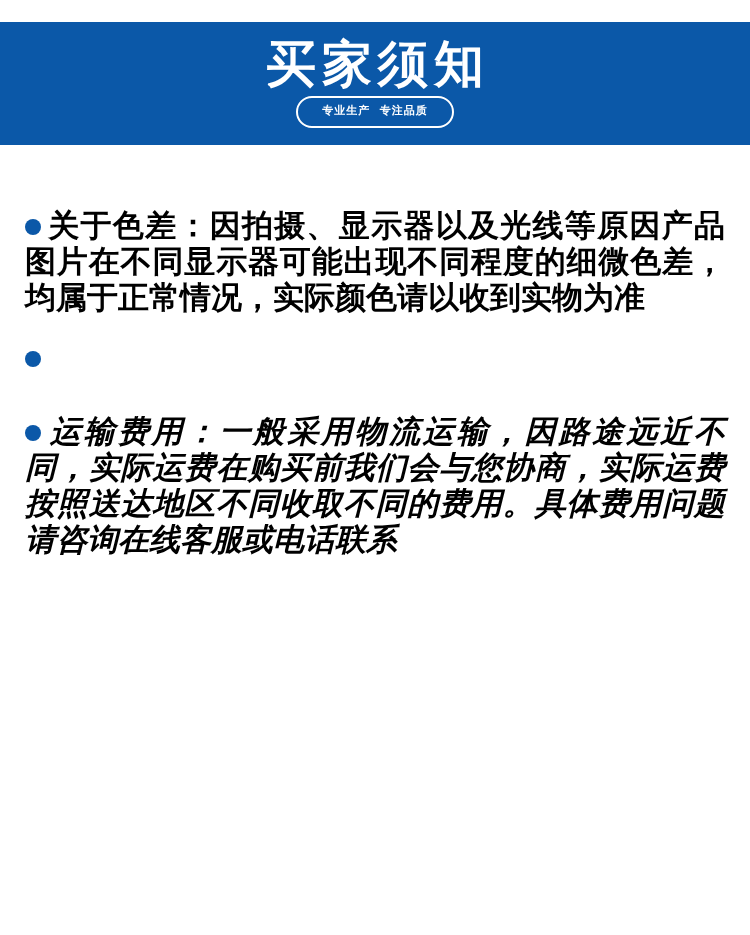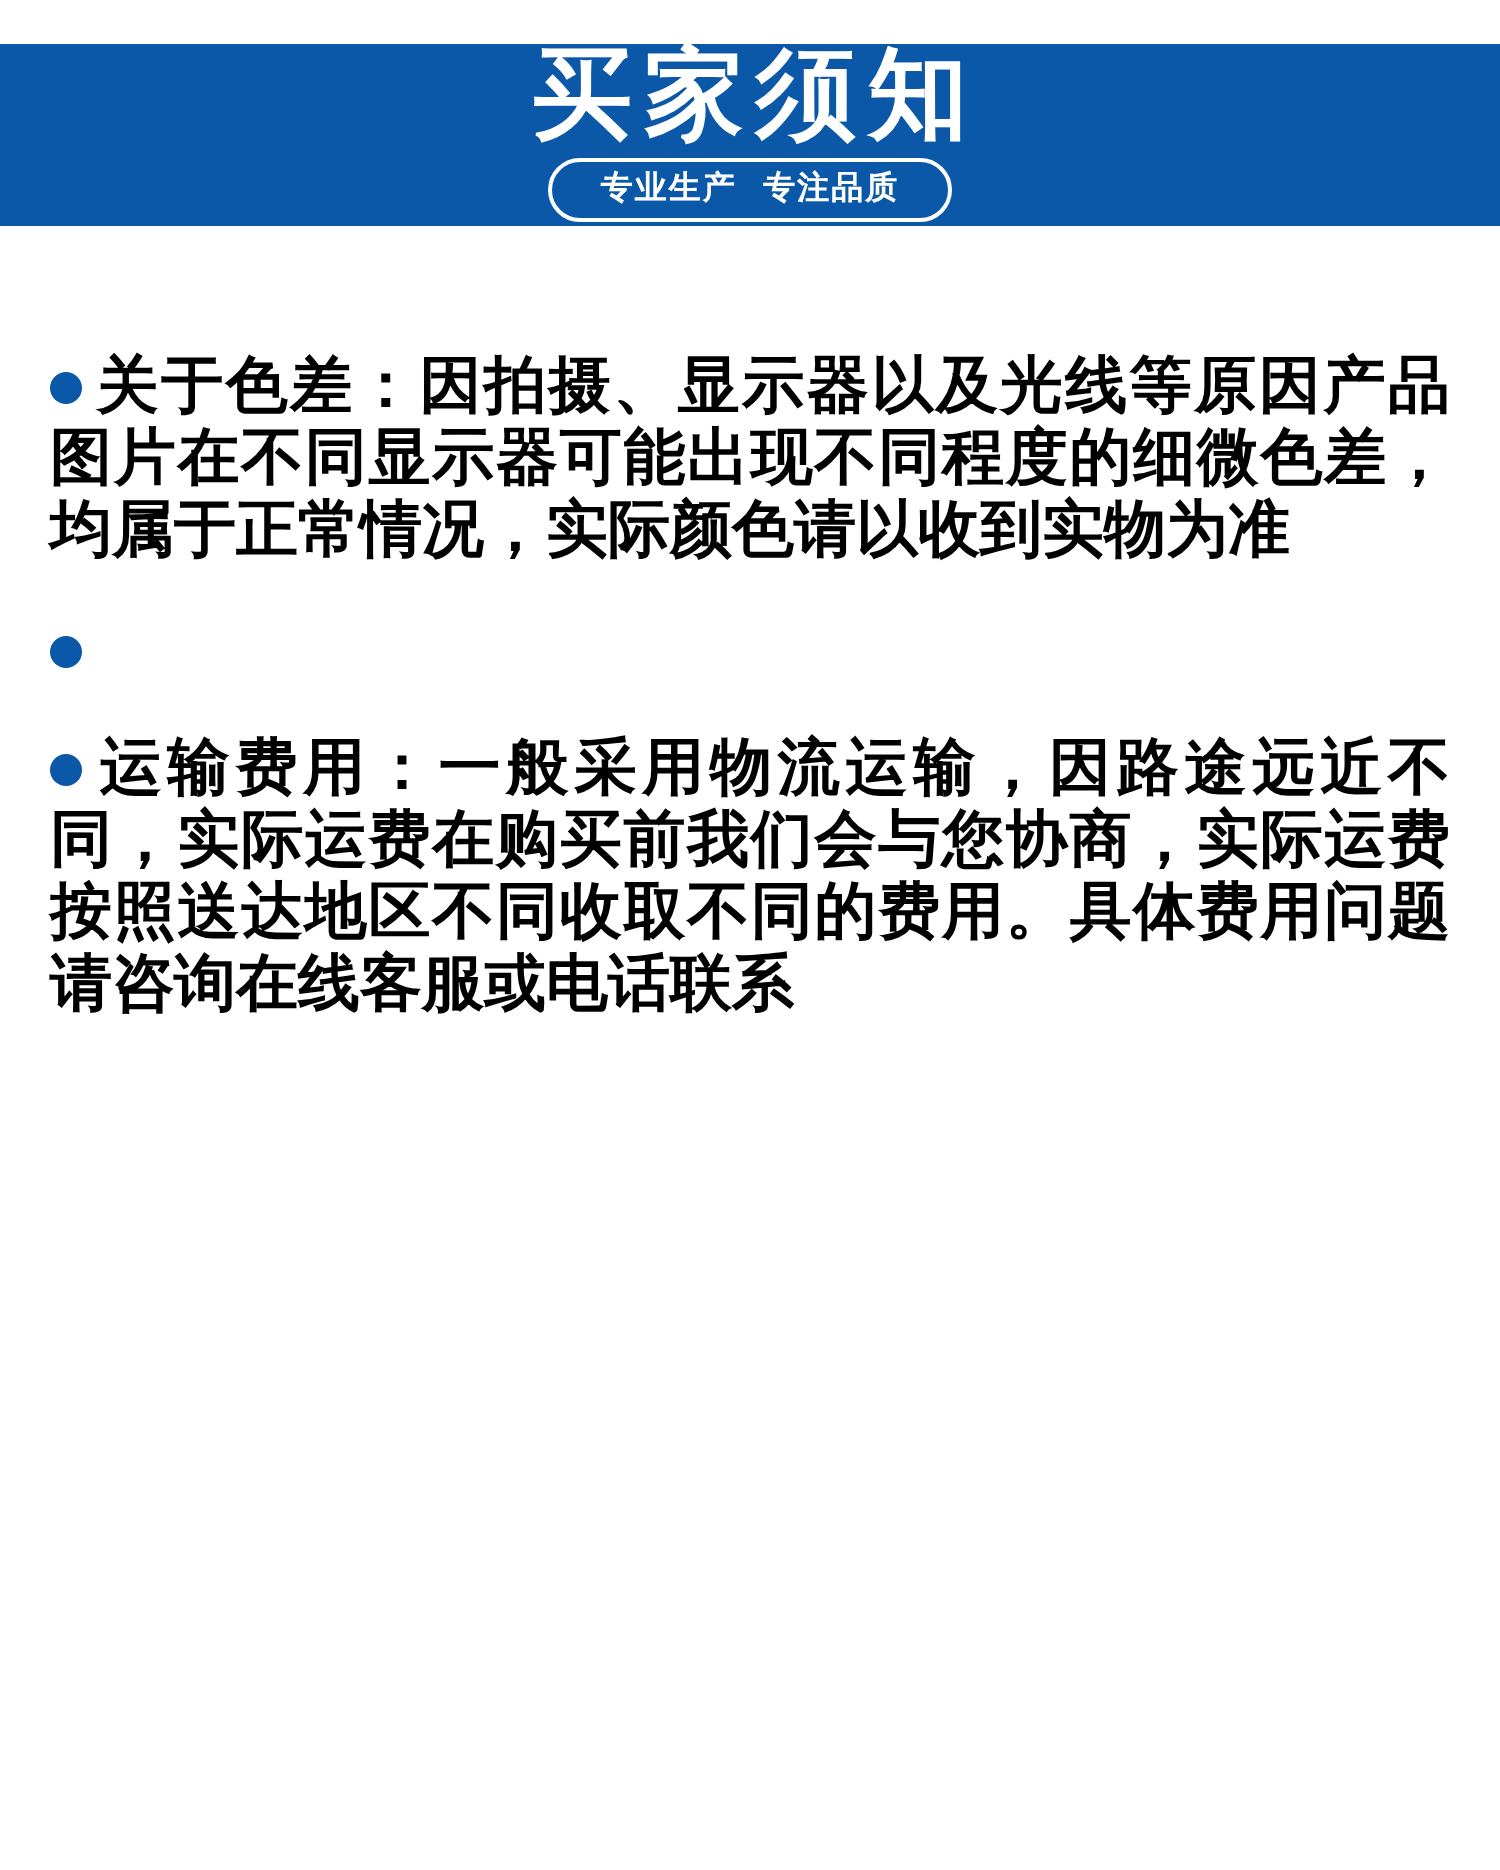--- a/index.html
+++ b/index.html
@@ -11,43 +11,44 @@
   }
   body {
     height: 935px;
     overflow: hidden;
     font-family: "DejaVu Sans", "Liberation Sans", sans-serif;
   }
 
   
   .banner {
     margin-top: 22px;
-    height: 91px;
+    height: 123px;
     width: 750px;
     background: #0B58A8;
     display: flex;
     flex-direction: column;
     align-items: center;
+    justify-content: center;
     gap: 7px;
   }
   .banner-title {
     color: #ffffff;
     font-size: 50px;
     line-height: 50px;
     font-weight: 900;
     letter-spacing: 6px;
     text-indent: 6px; 
     white-space: nowrap;
   }
   .banner-pill {
     color: #ffffff;
     border: 2px solid #ffffff;
     border-radius: 16px;
     padding: 2px 24px 4px 24px;
-    font-size: 16px;
+    font-size: 11px;
     line-height: 22px;
     font-weight: 700;
     letter-spacing: 1px;
     white-space: pre;
   }
 
   
   .content {
     padding: 0 25px;
     color: #000000;
@@ -66,21 +67,21 @@
     border-radius: 50%;
     background: #0B58A8;
     margin-right: 6px;
     vertical-align: 1px;
   }
   .suffix-blue { color: #0B58A8; }
 
   .m1 { margin-top: 62px; }
   .m2 { margin-top: 30px; }
   .m3 { margin-top: 24px; }
-  .m4 { margin-top: 23px; }
+  .m4 { margin-top: 38px; font-style: italic; }
   .m5 { margin-top: 47px; }
 </style>
 </head>
 <body>
 
 <div class="banner">
   <div class="banner-title">买家须知</div>
   <div class="banner-pill">专业生产  专注品质</div>
 </div>
 

